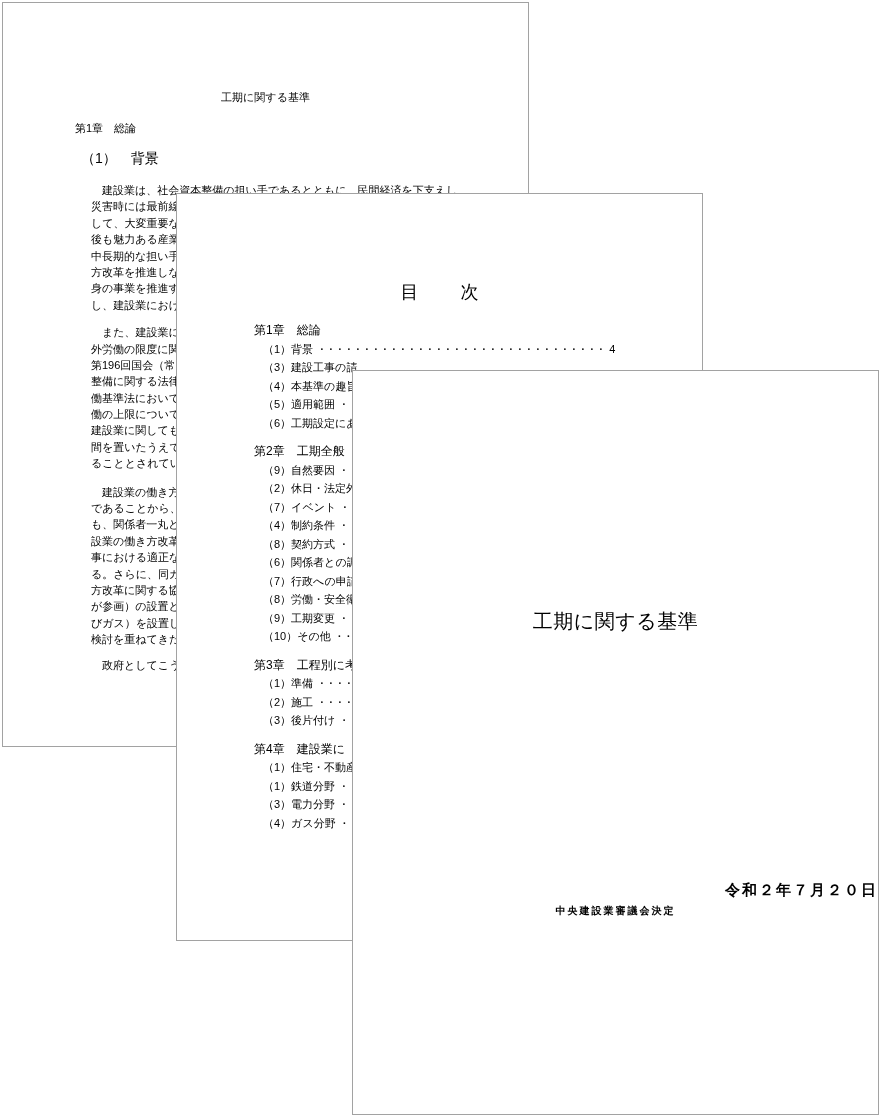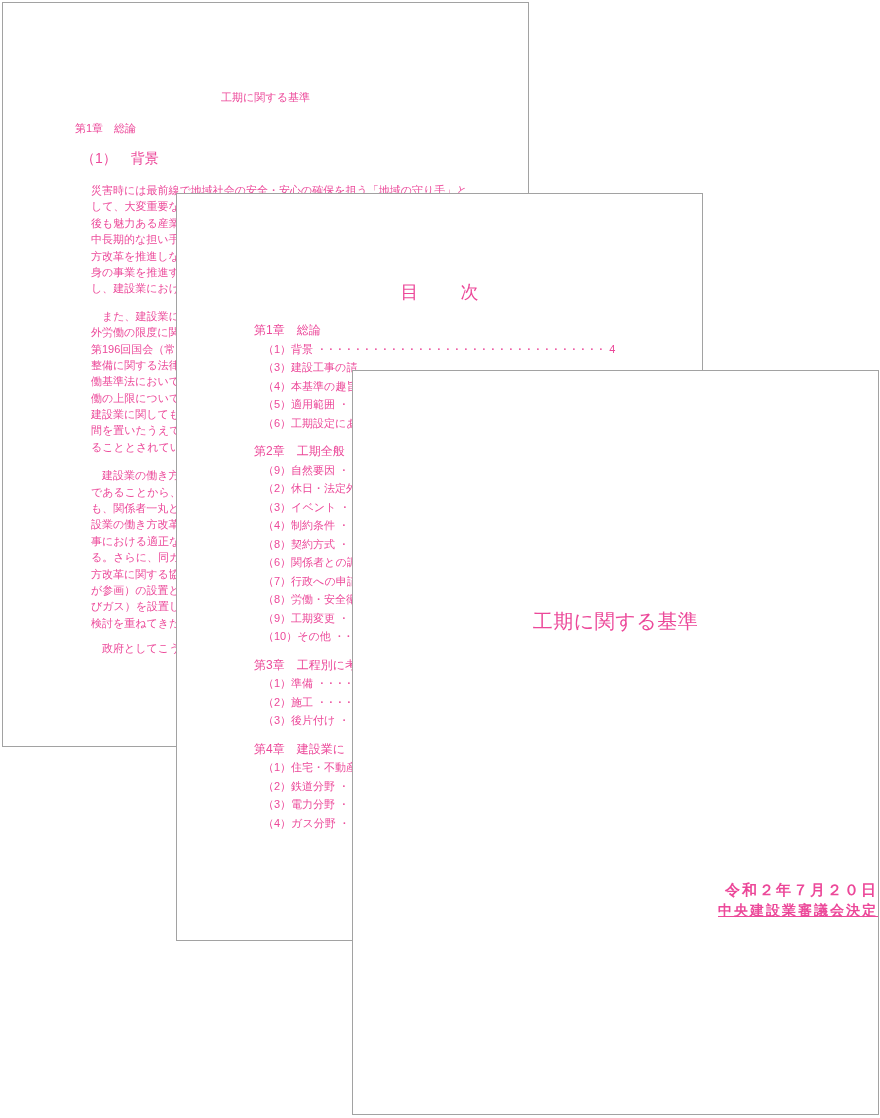--- a/index.html
+++ b/index.html
@@ -3,21 +3,21 @@
 <meta charset="utf-8">
 <style>
   html, body { margin: 0; padding: 0; background: #ffffff; }
   .canvas {
     position: relative;
     width: 880px;
     height: 1118px;
     background: #ffffff;
     overflow: hidden;
     font-family: "Liberation Sans", sans-serif;
-    color: #ec4899;
+    color: #000000;
   }
   .page {
     position: absolute;
     width: 527px;
     background: #ffffff;
     border: 1px solid #a2a2a2;
     box-sizing: border-box;
     overflow: hidden;
   }
   .page-1 { left: 2px;   top: 2px;   height: 745px; z-index: 1; }
@@ -43,35 +43,36 @@
   .toc-row.item { padding-left: 9px; }
   .toc-row.heading { margin-top: 10px; font-size: 12px; white-space: pre; }
   .toc-dots { letter-spacing: -2px; margin-left: 3px; }
   .toc-page { margin-left: 5px; }
 
   
   .p3-title { margin-top: 237px; text-align: center; font-size: 20px; line-height: 26px;
               letter-spacing: 0.5px; white-space: pre; }
   .p3-date  { margin-top: 245px; text-align: right; font-size: 15px; line-height: 21px;
               font-weight: bold; letter-spacing: 2px; white-space: pre; }
-  .p3-org   { text-align: right; font-size: 14px; line-height: 21px;
-              font-weight: bold; letter-spacing: 2px; white-space: pre; text-decoration: underline; }
+  .p3-org   { text-align: center; font-size: 10px; line-height: 21px;
+              font-weight: bold; letter-spacing: 2px; white-space: pre; }
 </style>
 </head>
 <body>
 
 <div class="canvas">
 
   <section class="page page-1">
     <div class="p1-title">工期に関する基準</div>
     <div class="p1-chapter">第1章　総論</div>
     <div class="p1-section">（1）　背景</div>
     <div class="p1-body">
       <div class="para para-1">
 
+      <div class="bline">　建設業は、社会資本整備の担い手であるとともに、民間経済を下支えし、</div>
           <div class="bline">災害時には最前線で地域社会の安全・安心の確保を担う「地域の守り手」と</div>
           <div class="bline">して、大変重要な</div>
           <div class="bline">後も魅力ある産業</div>
           <div class="bline">中長期的な担い手</div>
           <div class="bline">方改革を推進しな</div>
           <div class="bline">身の事業を推進す</div>
           <div class="bline">し、建設業におけ</div>
         </div>
       <div class="para para-2">
 
@@ -121,21 +122,21 @@
         <div class="toc-row item"><span class="toc-label">（5）適用範囲</span><span class="toc-dots">・・</span><span class="toc-page"></span></div>
 
         <div class="toc-row item"><span class="toc-label">（6）工期設定にあ</span><span class="toc-dots"></span><span class="toc-page"></span></div>
 
         <div class="toc-row heading"><span class="toc-label">第2章　工期全般</span><span class="toc-dots"></span><span class="toc-page"></span></div>
 
         <div class="toc-row item"><span class="toc-label">（9）自然要因</span><span class="toc-dots">・・</span><span class="toc-page"></span></div>
 
         <div class="toc-row item"><span class="toc-label">（2）休日・法定外</span><span class="toc-dots"></span><span class="toc-page"></span></div>
 
-        <div class="toc-row item"><span class="toc-label">（3）イベント</span><span class="toc-dots">・・</span><span class="toc-page"></span></div>
+        <div class="toc-row item"><span class="toc-label">（7）イベント</span><span class="toc-dots">・・</span><span class="toc-page"></span></div>
 
         <div class="toc-row item"><span class="toc-label">（4）制約条件</span><span class="toc-dots">・・</span><span class="toc-page"></span></div>
 
         <div class="toc-row item"><span class="toc-label">（8）契約方式</span><span class="toc-dots">・・</span><span class="toc-page"></span></div>
 
         <div class="toc-row item"><span class="toc-label">（6）関係者との調</span><span class="toc-dots"></span><span class="toc-page"></span></div>
 
         <div class="toc-row item"><span class="toc-label">（7）行政への申請</span><span class="toc-dots"></span><span class="toc-page"></span></div>
 
         <div class="toc-row item"><span class="toc-label">（8）労働・安全衛</span><span class="toc-dots"></span><span class="toc-page"></span></div>
@@ -149,21 +150,21 @@
         <div class="toc-row item"><span class="toc-label">（1）準備</span><span class="toc-dots">・・・・</span><span class="toc-page"></span></div>
 
         <div class="toc-row item"><span class="toc-label">（2）施工</span><span class="toc-dots">・・・・</span><span class="toc-page"></span></div>
 
         <div class="toc-row item"><span class="toc-label">（3）後片付け</span><span class="toc-dots">・・</span><span class="toc-page"></span></div>
 
         <div class="toc-row heading"><span class="toc-label">第4章　建設業に</span><span class="toc-dots"></span><span class="toc-page"></span></div>
 
         <div class="toc-row item"><span class="toc-label">（1）住宅・不動産</span><span class="toc-dots"></span><span class="toc-page"></span></div>
 
-        <div class="toc-row item"><span class="toc-label">（2）鉄道分野</span><span class="toc-dots">・・</span><span class="toc-page"></span></div>
+        <div class="toc-row item"><span class="toc-label">（1）鉄道分野</span><span class="toc-dots">・・</span><span class="toc-page"></span></div>
 
         <div class="toc-row item"><span class="toc-label">（3）電力分野</span><span class="toc-dots">・・</span><span class="toc-page"></span></div>
 
         <div class="toc-row item"><span class="toc-label">（4）ガス分野</span><span class="toc-dots">・・</span><span class="toc-page"></span></div>
       </div>
   </section>
 
   <section class="page page-3">
     <div class="p3-title">工期に関する基準</div>
     <div class="p3-date">令和２年７月２０日</div>

